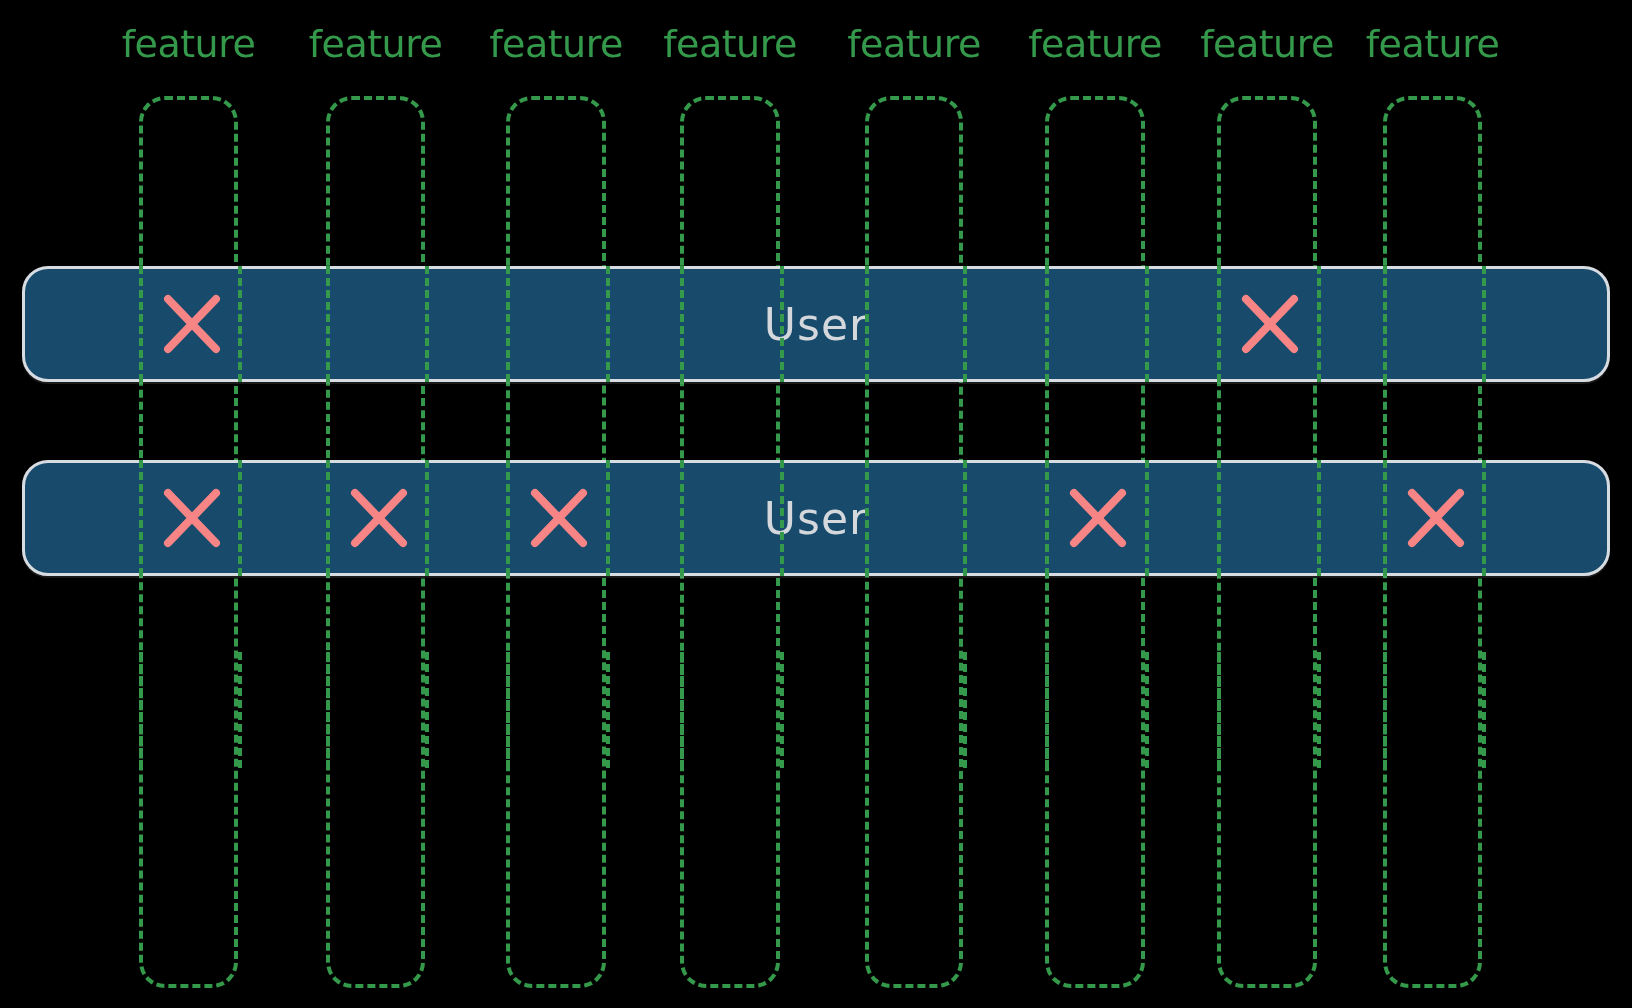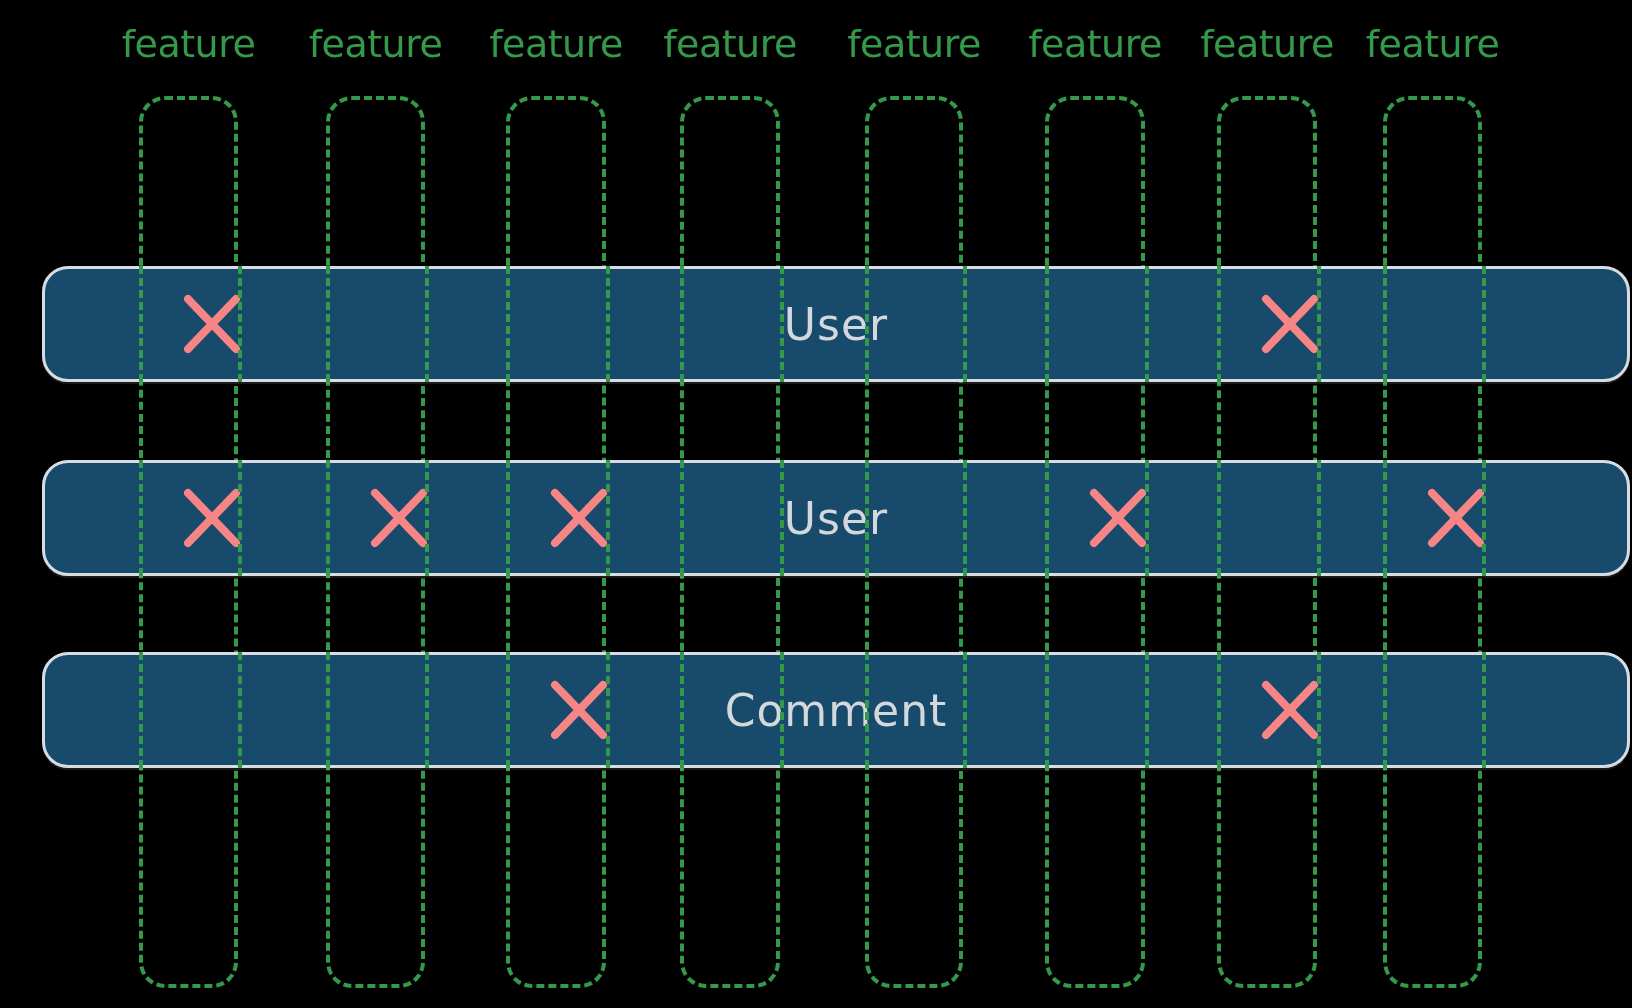--- a/index.html
+++ b/index.html
@@ -74,21 +74,21 @@
     position: absolute;
     width: 62px;
     height: 62px;
     top: 50%;
     transform: translate(-50%, -50%);
     z-index: 7;
   }
   .x-mark svg { display: block; width: 100%; height: 100%; }
 
   .columns-layer { position: absolute; inset: 0; z-index: 2; }
-  .bars-layer { position: absolute; inset: 0; z-index: 4; margin-left: 20px; }
+  .bars-layer { position: absolute; inset: 0; z-index: 4; }
   .columns-over-layer { position: absolute; inset: 0; z-index: 5; pointer-events: none; }
   .labels-layer { position: absolute; inset: 0; z-index: 3; }
   .col-seg {
     position: absolute;
     border-left: 4px dashed #34994a;
     box-sizing: border-box;
   }
 </style>
 </head>
 <body>
@@ -159,37 +159,20 @@
           </svg>
         </div>
         <div class="x-mark" style="left: 1073px;">
           <svg viewBox="0 0 62 62" xmlns="http://www.w3.org/2000/svg">
             <line x1="7" y1="6" x2="55" y2="56" stroke="#f78585" stroke-width="8" stroke-linecap="round"></line>
             <line x1="55" y1="6" x2="7" y2="56" stroke="#f78585" stroke-width="8" stroke-linecap="round"></line>
             <line x1="9" y1="9" x2="30" y2="31" stroke="#f78585" stroke-width="3" stroke-linecap="round" opacity="0.85"></line>
           </svg>
         </div>
         <div class="x-mark" style="left: 1410.5px;">
-          <svg viewBox="0 0 62 62" xmlns="http://www.w3.org/2000/svg">
-            <line x1="7" y1="6" x2="55" y2="56" stroke="#f78585" stroke-width="8" stroke-linecap="round"></line>
-            <line x1="55" y1="6" x2="7" y2="56" stroke="#f78585" stroke-width="8" stroke-linecap="round"></line>
-            <line x1="9" y1="9" x2="30" y2="31" stroke="#f78585" stroke-width="3" stroke-linecap="round" opacity="0.85"></line>
-          </svg>
-        </div>
-      </div>
-      <div class="entity-bar" style="top: 652px;">
-        <div class="entity-name">Comment</div>
-        <div class="x-mark" style="left: 534px;">
-          <svg viewBox="0 0 62 62" xmlns="http://www.w3.org/2000/svg">
-            <line x1="7" y1="6" x2="55" y2="56" stroke="#f78585" stroke-width="8" stroke-linecap="round"></line>
-            <line x1="55" y1="6" x2="7" y2="56" stroke="#f78585" stroke-width="8" stroke-linecap="round"></line>
-            <line x1="9" y1="9" x2="30" y2="31" stroke="#f78585" stroke-width="3" stroke-linecap="round" opacity="0.85"></line>
-          </svg>
-        </div>
-        <div class="x-mark" style="left: 1245px;">
           <svg viewBox="0 0 62 62" xmlns="http://www.w3.org/2000/svg">
             <line x1="7" y1="6" x2="55" y2="56" stroke="#f78585" stroke-width="8" stroke-linecap="round"></line>
             <line x1="55" y1="6" x2="7" y2="56" stroke="#f78585" stroke-width="8" stroke-linecap="round"></line>
             <line x1="9" y1="9" x2="30" y2="31" stroke="#f78585" stroke-width="3" stroke-linecap="round" opacity="0.85"></line>
           </svg>
         </div>
       </div>
     </div>
 
   <div class="columns-over-layer" id="columns-over-layer">

